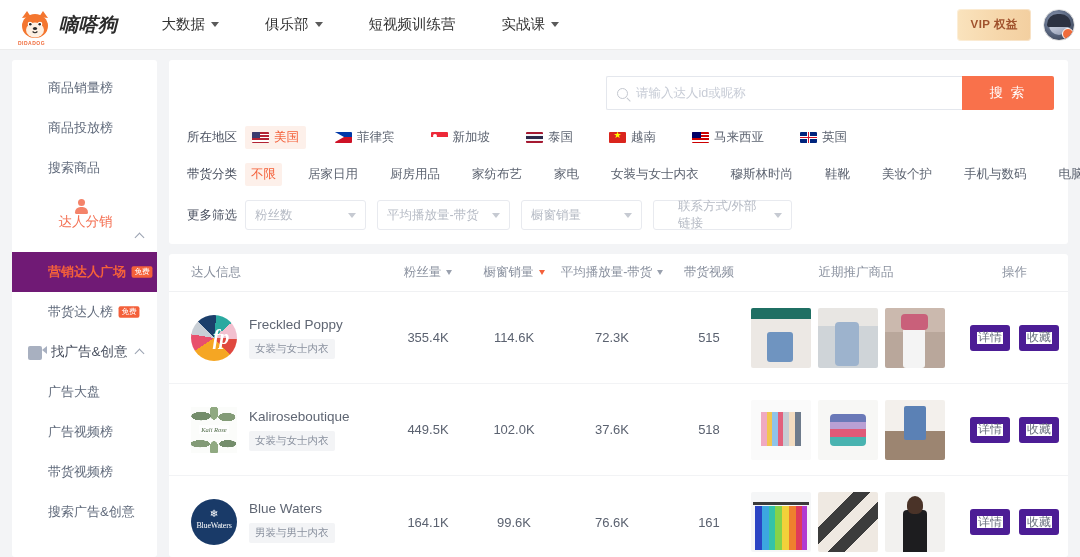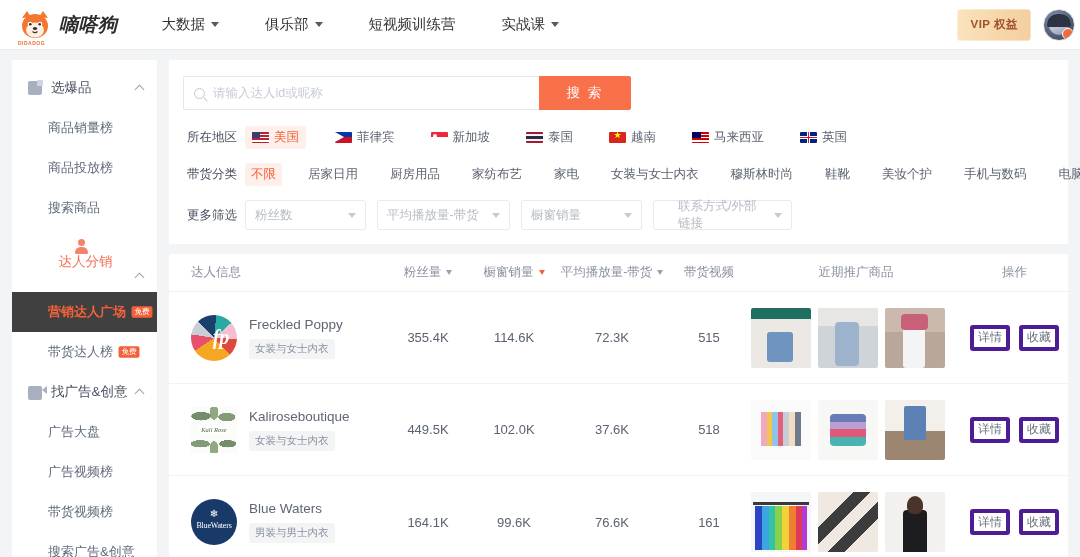--- a/index.html
+++ b/index.html
@@ -95,34 +95,34 @@
   .ico-video:after{content:"";position:absolute;right:-5px;top:0px;border-top:4.5px solid transparent;border-bottom:4.5px solid transparent;border-right:5px solid #a8b0c0;}
   .chev {
     margin-left: auto; width: 7px; height: 7px;
     border-left: 1.4px solid #9aa2b1; border-top: 1.4px solid #9aa2b1;
     transform: rotate(45deg); margin-top: 3px;
   }
   .side-item {
     padding: 11px 14px 11px 36px; font-size: 13px; color: #606a7b;
     cursor: pointer; display: flex; align-items: center; white-space: nowrap;
   }
-  .side-item.selected { background: #404040; color: #f4603a; font-weight: bold; }
+  .side-item.selected { background: #701a75; color: #f4603a; font-weight: bold; }
   .free-tag {
     margin-left: 5px; background: #f4603a; color: #fff;
     font-size: 8px; line-height: 10px; padding: 1px 3px;
     border-radius: 2px; font-weight: normal; transform: scale(.95);
   }
 
   
   .main { flex: 1; display: flex; flex-direction: column; gap: 10px; min-width: 0; }
 
   .panel { background: #fff; border-radius: 3px; }
   .filter-panel { padding: 16px 14px 14px 14px; }
 
-  .search-row { display: flex; margin-bottom: 16px; }
+  .search-row { display: flex; margin-bottom: 16px; justify-content: flex-end; }
   .search-box {
     flex: 0 0 356px; height: 34px; border: 1px solid #e4e7ed;
     border-right: none; display: flex; align-items: center; padding-left: 10px;
     border-radius: 2px 0 0 2px;
   }
   .mag {
     width: 11px; height: 11px; border: 1.3px solid #c4c8d0;
     border-radius: 50%; position: relative; flex: 0 0 11px; margin-right: 8px;
   }
   .mag:after {
@@ -239,21 +239,21 @@
   }
   .num { text-align: center; font-size: 13px; color: #5b6270; }
 
   .prods { display: flex; gap: 7px; flex: 0 0 210px; justify-content: flex-start; }
   .pthumb {
     width: 60px; height: 60px; border-radius: 2px; overflow: hidden;
     position: relative; background: #eceff3;
   }
   .acts { flex: 1; display: flex; justify-content: center; gap: 9px; }
   .act-btn {
-    width: 40px; height: 26px; border: 4px solid #4c1d95; border-radius: 3px;
+    width: 40px; height: 26px; border: 7px solid #4c1d95; border-radius: 3px;
     background: #fff; font-size: 12px; color: #6b7280; cursor: pointer;
     font-family: inherit; display: flex; align-items: center; justify-content: center;
   }
 
   
   .av-fp { background: conic-gradient(from 200deg,#f5a623 0 10%,#e8506d 10% 22%,#c9cfd6 22% 32%,#1b3f6b 32% 46%,#2aa9a0 46% 58%,#f2c0cf 58% 70%,#e0483f 70% 82%,#f5a623 82% 100%); }
   .av-fp .mono {
     color: #fff; font-size: 20px; font-weight: bold; font-style: italic;
     font-family: "Liberation Serif", serif; z-index: 2; margin-left: 14px;
   }
@@ -358,25 +358,20 @@
       <div class="avatar-hair"></div>
       <div class="avatar-dot"></div>
     </div>
   </div>
 </div>
 
 <div class="body-wrap">
 
   <div class="sidebar">
 
-    <div class="side-group">
-      <span class="g-icon ico-doc"></span>
-      <span>选爆品</span>
-      <i class="chev"></i>
-    </div>
     <div class="side-item">
       <span>商品销量榜</span>
     </div>
     <div class="side-item">
       <span>商品投放榜</span>
     </div>
     <div class="side-item">
       <span>搜索商品</span>
     </div>
 

